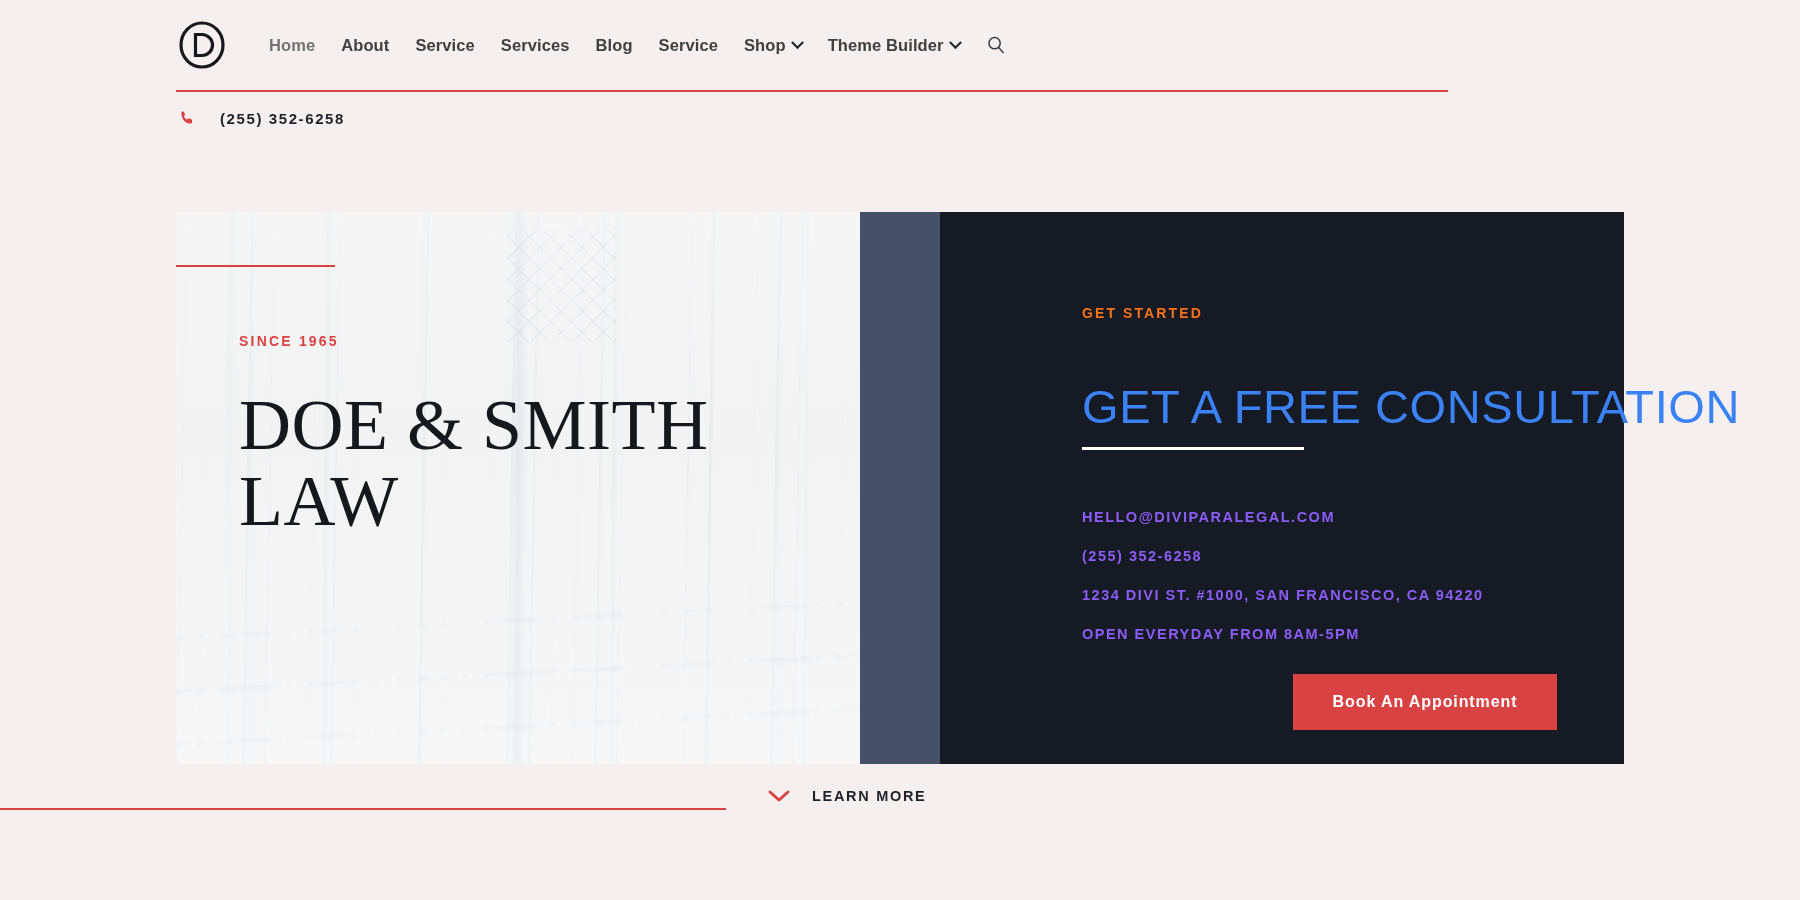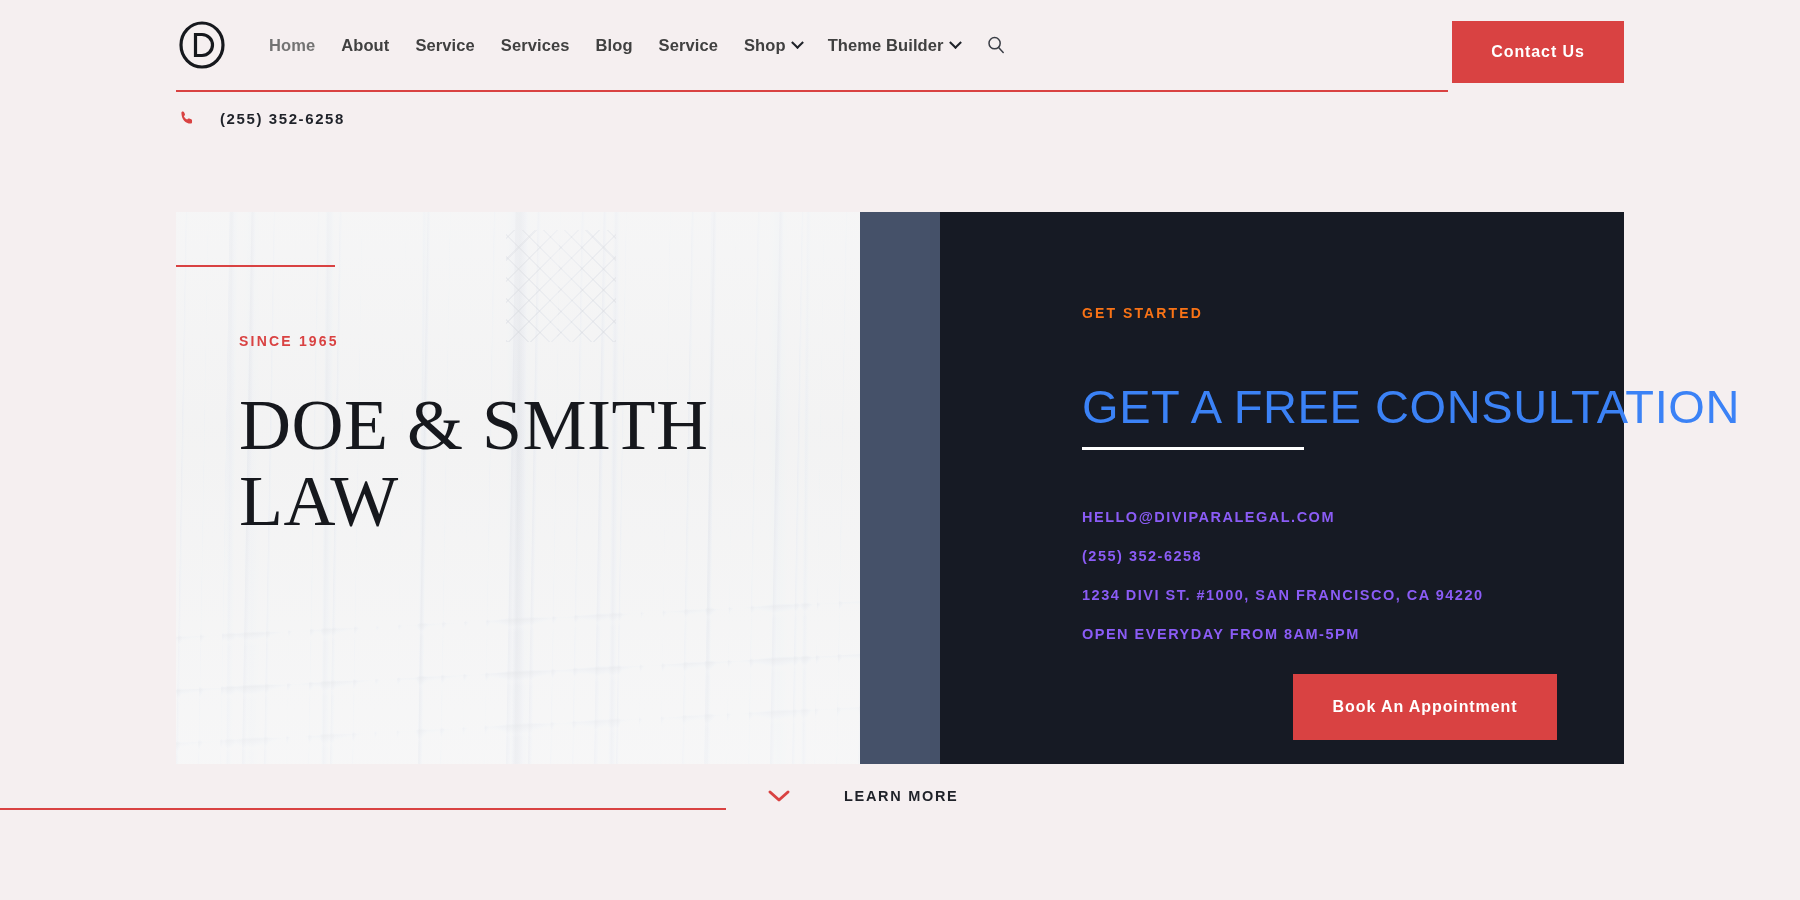--- a/index.html
+++ b/index.html
@@ -289,21 +289,21 @@
     color: #8b5cf6;
     letter-spacing: 1.5px;
     white-space: nowrap;
   }
 
   .book-btn {
     position: absolute;
     left: 1117px;
     top: 462px;
     width: 264px;
-    height: 66px;
+    height: 56px;
     background: #d94242;
     color: #ffffff;
     font-size: 16px;
     font-weight: 700;
     letter-spacing: 0.9px;
     display: flex;
     align-items: center;
     justify-content: center;
     cursor: pointer;
     border: none;
@@ -319,21 +319,21 @@
     height: 2px;
     background: #d94242;
   }
 
   .learn-more-wrap {
     position: absolute;
     left: 766px;
     top: 788px;
     display: flex;
     align-items: flex-start;
-    gap: 52px;
+    gap: 20px;
     cursor: pointer;
   }
 
   .chev-down { display: flex; align-items: center; }
 
   .learn-more-label {
     font-size: 14.5px;
     font-weight: 700;
     color: #1f2229;
     letter-spacing: 1.7px;
@@ -381,21 +381,20 @@
       </div>
       <div class="search-btn">
         <svg width="20" height="20" viewBox="0 0 20 20" aria-hidden="true">
           <circle cx="8.6" cy="8.2" r="5.6" fill="none" stroke="#3a3d45" stroke-width="1.5"></circle>
           <line x1="12.6" y1="12.4" x2="17.2" y2="17.4" stroke="#3a3d45" stroke-width="1.5" stroke-linecap="round"></line>
         </svg>
       </div>
     </nav>
   </div>
 
-  <button class="contact-btn">Contact Us</button>
 </div>
 
 <div class="phone-bar">
   <span class="phone-icon">
     <svg width="18" height="18" viewBox="0 0 24 24" aria-hidden="true">
       <path d="M6.6 3.2c.7 0 1.2.4 1.5 1l1.1 2.6c.3.7.1 1.4-.4 1.9l-1 1c.9 1.9 2.5 3.5 4.4 4.4l1-1c.5-.5 1.2-.7 1.9-.4l2.6 1.1c.6.3 1 .8 1 1.5v2.3c0 1.1-.9 1.9-2 1.8C9.9 19 4.9 14 4.5 5.2c-.1-1.1.7-2 1.8-2z" fill="#d94242"></path>
     </svg>
   </span>
   <span class="phone-num">(255) 352-6258</span>
 </div>

